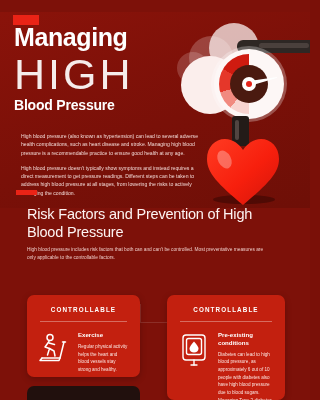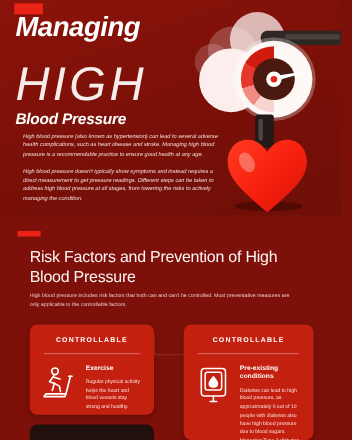--- a/index.html
+++ b/index.html
@@ -16,25 +16,24 @@
   }
   .page {
     position: absolute;
     inset: 0;
     background: #7d1109;
     overflow: hidden;
   }
   
   .hero {
     position: absolute;
-    left: 0; top: 0;
+    left: 0; top: 12px;
     width: 310px;
     height: 196px;
     background: linear-gradient(160deg, #8a130a 0%, #7a1008 55%, #6e0f07 100%);
-    font-style: italic;
   }
   .accent-top {
     position: absolute;
     left: 13px; top: 3px;
     width: 26px; height: 10px;
     background: #ea2316;
   }
   .title-block {
     position: absolute;
     left: 14px;
@@ -48,21 +47,21 @@
     letter-spacing: -0.4px;
     line-height: 1.0;
     margin: 0;
   }
   .t-high {
     font-size: 43px;
     font-weight: 300;
     color: #f6eceb;
     letter-spacing: 3px;
     line-height: 1.02;
-    margin: 18px 0 0 0;
+    margin: 3px 0 0 0;
   }
   .t-bp {
     font-size: 14px;
     font-weight: bold;
     color: #ffffff;
     letter-spacing: -0.2px;
     line-height: 1.05;
     margin: 1px 0 0 0;
   }
   .hero-body {
@@ -189,21 +188,21 @@
     left: 43px; top: 138px;
     width: 13px; height: 19px;
     border-radius: 50%;
     background: rgba(255,255,255,0.30);
     transform: rotate(-28deg);
   }
 
   
   .mid {
     position: absolute;
-    left: 0; top: 200px;
+    left: 0; top: 180px;
     width: 310px; height: 94px;
   }
   .accent-mid {
     position: absolute;
     left: 16px; top: 10px;
     width: 21px; height: 5px;
     background: #ea2316;
   }
   .mid-title {
     position: absolute;

